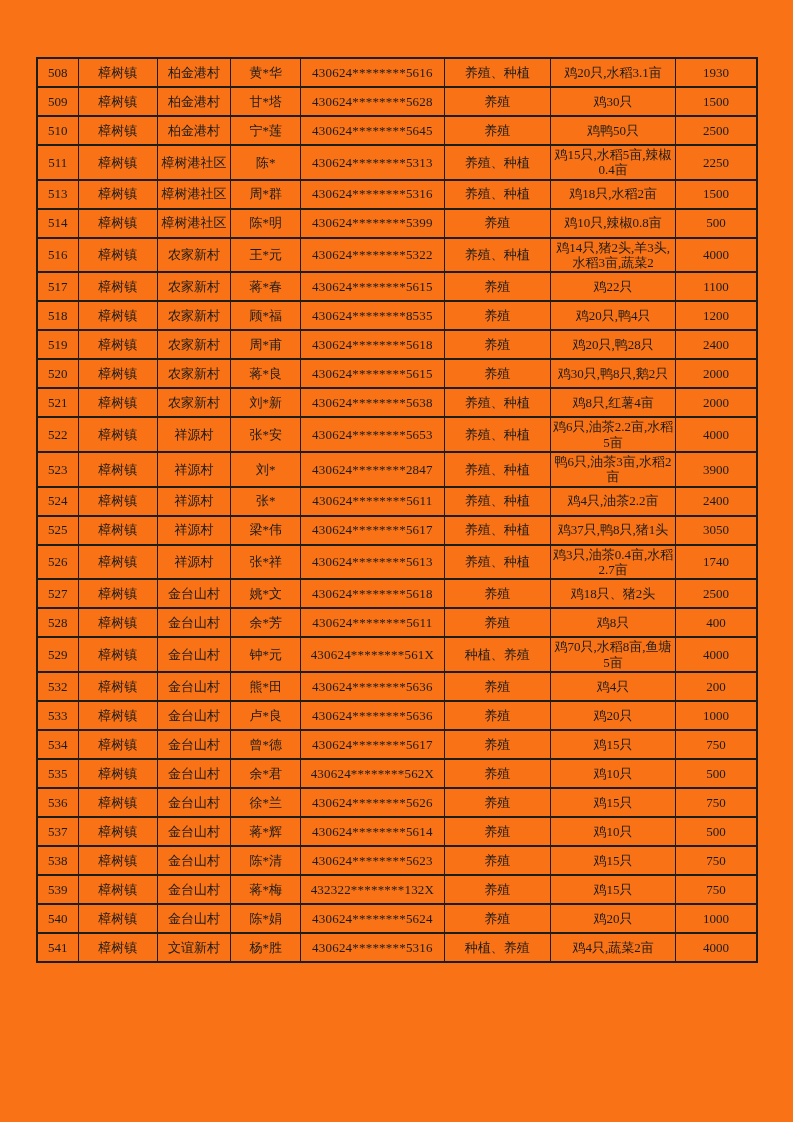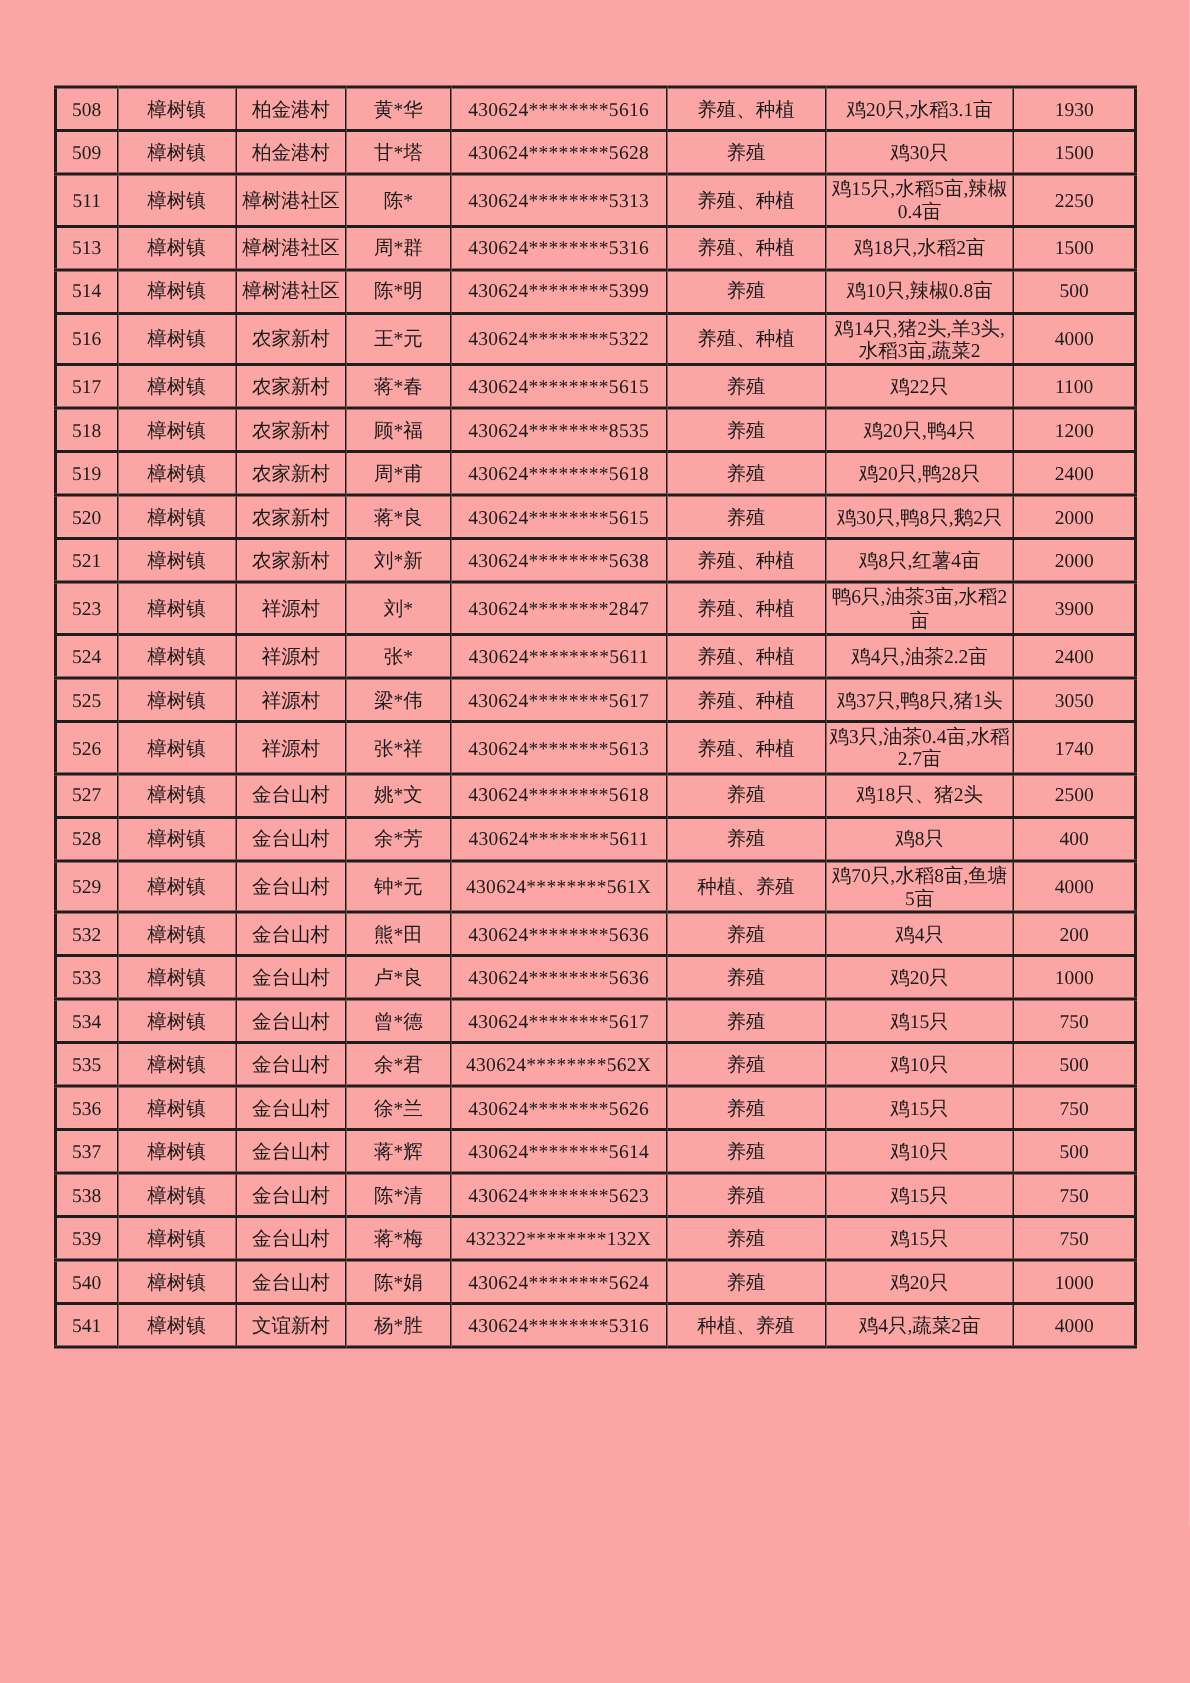--- a/index.html
+++ b/index.html
@@ -37,21 +37,21 @@
   }
   table.subsidy-table tr { height: 29px; }
   td.c-seq        { font-size: 13px; }
   td.c-id_number  { font-size: 13px; letter-spacing: 0.2px; white-space: nowrap; margin-top: 44px; }
   td.c-details    { font-size: 12.5px; padding: 1px 3px; }
   td.c-amount     { font-size: 13px; }
 </style>
 </head>
 <body>
 
-<div class="page" style="background: #fca5a5;">
+<div class="page" style="background: #f97316;">
   <table class="subsidy-table">
     <colgroup>
       <col style="width:41px">
       <col style="width:79px">
       <col style="width:73px">
       <col style="width:70px">
       <col style="width:143px">
       <col style="width:106px">
       <col style="width:125px">
       <col style="width:81px">
@@ -71,20 +71,30 @@
           <td class="c-seq">509</td>
           <td class="c-town">樟树镇</td>
           <td class="c-village">柏金港村</td>
           <td class="c-name">甘*塔</td>
           <td class="c-id_number">430624********5628</td>
           <td class="c-category">养殖</td>
           <td class="c-details">鸡30只</td>
           <td class="c-amount">1500</td>
         </tr>
         <tr>
+          <td class="c-seq">510</td>
+          <td class="c-town">樟树镇</td>
+          <td class="c-village">柏金港村</td>
+          <td class="c-name">宁*莲</td>
+          <td class="c-id_number">430624********5645</td>
+          <td class="c-category">养殖</td>
+          <td class="c-details">鸡鸭50只</td>
+          <td class="c-amount">2500</td>
+        </tr>
+        <tr>
           <td class="c-seq">511</td>
           <td class="c-town">樟树镇</td>
           <td class="c-village">樟树港社区</td>
           <td class="c-name">陈*</td>
           <td class="c-id_number">430624********5313</td>
           <td class="c-category">养殖、种植</td>
           <td class="c-details">鸡15只,水稻5亩,辣椒0.4亩</td>
           <td class="c-amount">2250</td>
         </tr>
         <tr>
@@ -159,20 +169,30 @@
         </tr>
         <tr>
           <td class="c-seq">521</td>
           <td class="c-town">樟树镇</td>
           <td class="c-village">农家新村</td>
           <td class="c-name">刘*新</td>
           <td class="c-id_number">430624********5638</td>
           <td class="c-category">养殖、种植</td>
           <td class="c-details">鸡8只,红薯4亩</td>
           <td class="c-amount">2000</td>
+        </tr>
+        <tr>
+          <td class="c-seq">522</td>
+          <td class="c-town">樟树镇</td>
+          <td class="c-village">祥源村</td>
+          <td class="c-name">张*安</td>
+          <td class="c-id_number">430624********5653</td>
+          <td class="c-category">养殖、种植</td>
+          <td class="c-details">鸡6只,油茶2.2亩,水稻5亩</td>
+          <td class="c-amount">4000</td>
         </tr>
         <tr>
           <td class="c-seq">523</td>
           <td class="c-town">樟树镇</td>
           <td class="c-village">祥源村</td>
           <td class="c-name">刘*</td>
           <td class="c-id_number">430624********2847</td>
           <td class="c-category">养殖、种植</td>
           <td class="c-details">鸭6只,油茶3亩,水稻2亩</td>
           <td class="c-amount">3900</td>

